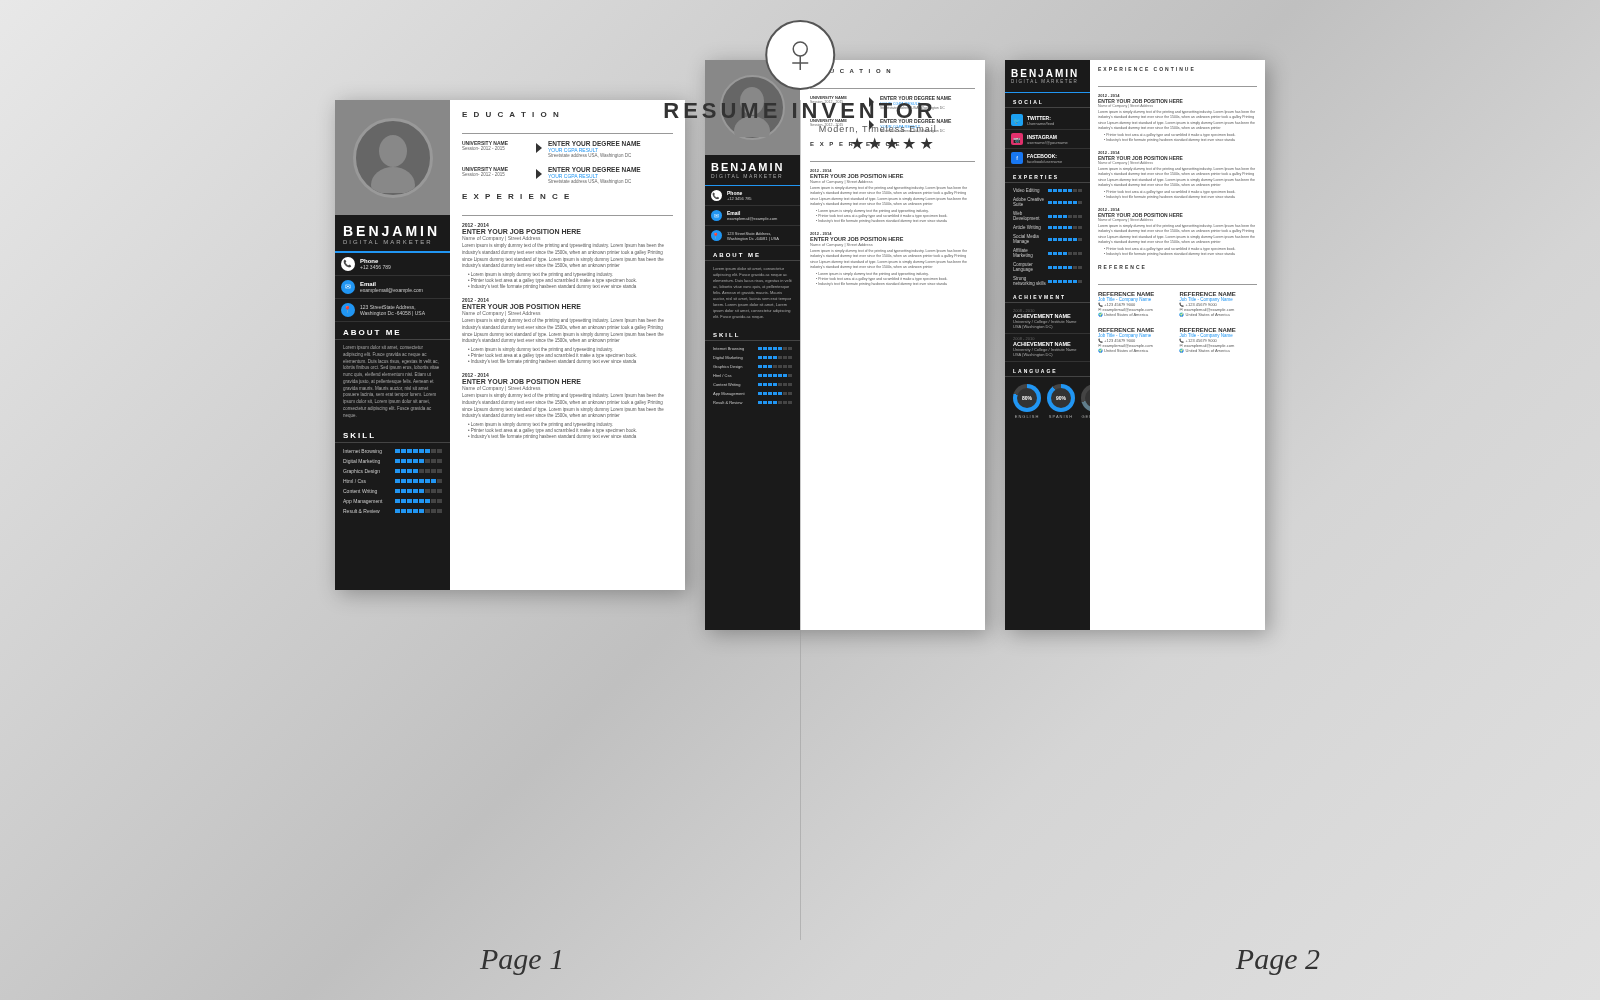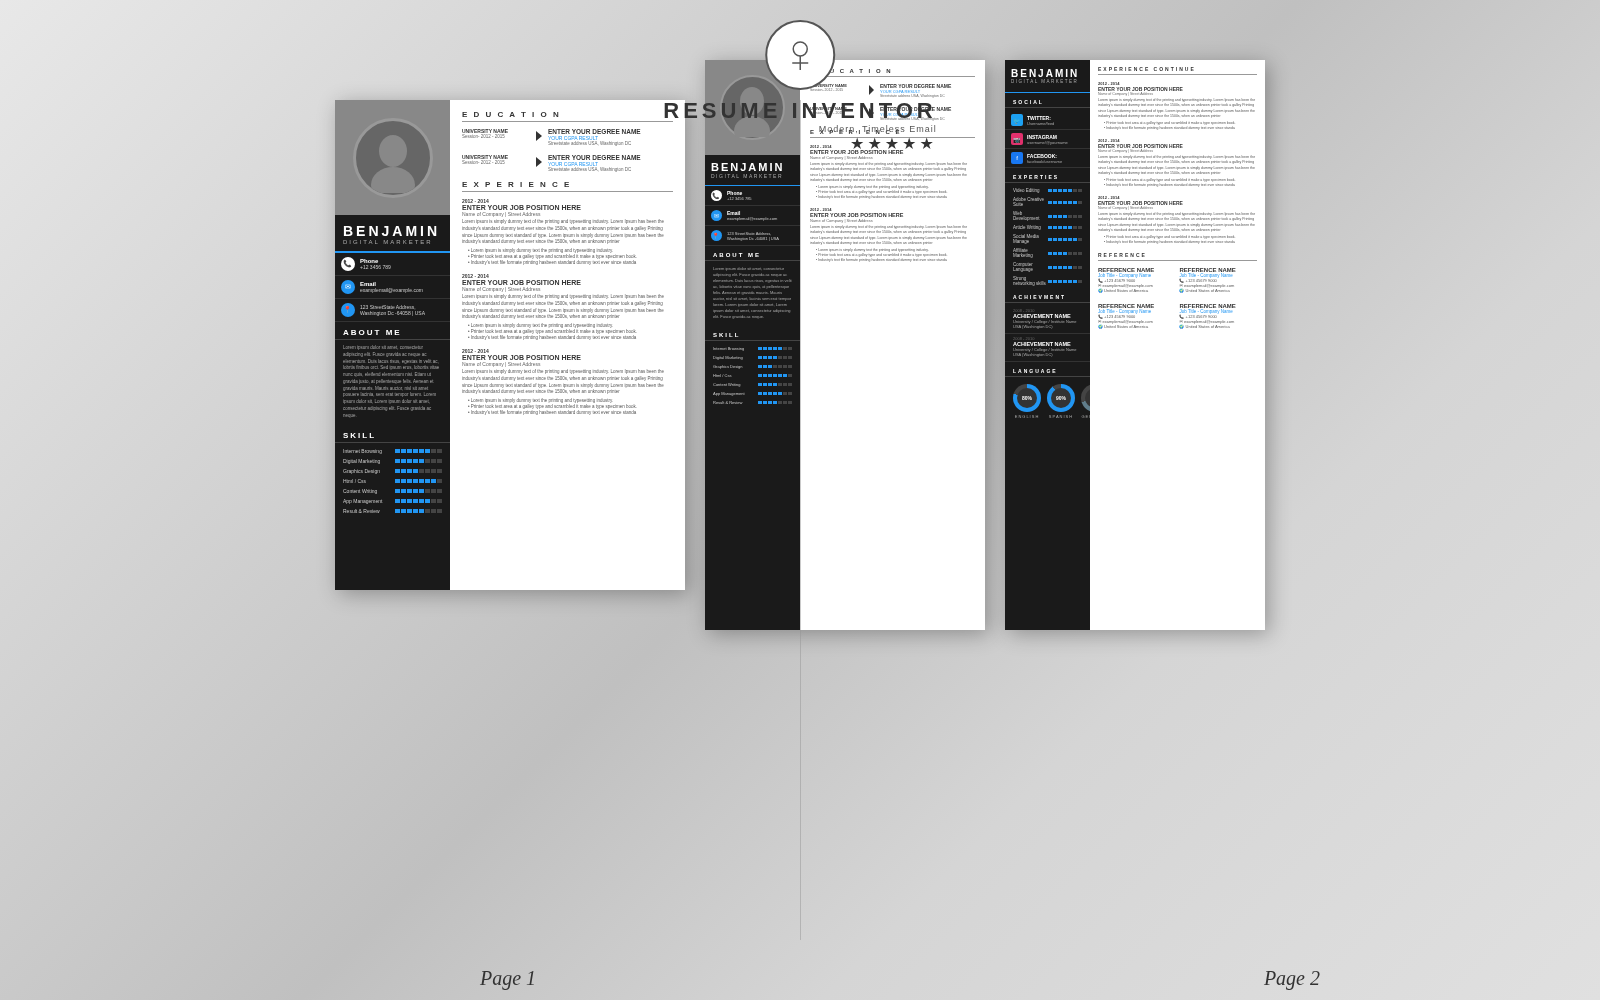--- a/index.html
+++ b/index.html
@@ -53,22 +53,22 @@
     }
     .brand-tagline {
       font-size: 9px;
       color: #555;
       letter-spacing: 1px;
     }
 
     
     .page-label {
       position: absolute;
-      bottom: 10px;
-      font-size: 20px;
+      bottom: 24px;
+      font-size: 30px;
       font-style: italic;
       color: #333;
       font-family: Georgia, serif;
       z-index: 10;
     }
     .page-label-1 { left: 480px; }
     .page-label-2 { right: 280px; margin-left: 12px; }
 
     
     .pages-container {
@@ -201,21 +201,21 @@
       overflow: hidden;
     }
 
     .section-title-dark {
       font-size: 8px;
       font-weight: bold;
       letter-spacing: 2px;
       color: #333;
       text-transform: uppercase;
       border-bottom: 1.5px solid #999;
-      padding-bottom: 2px;
+      padding-bottom: 14px;
       margin-bottom: 6px;
     }
 
     .edu-item {
       display: flex;
       margin-bottom: 8px;
     }
     .edu-left {
       width: 70px;
       flex-shrink: 0;

